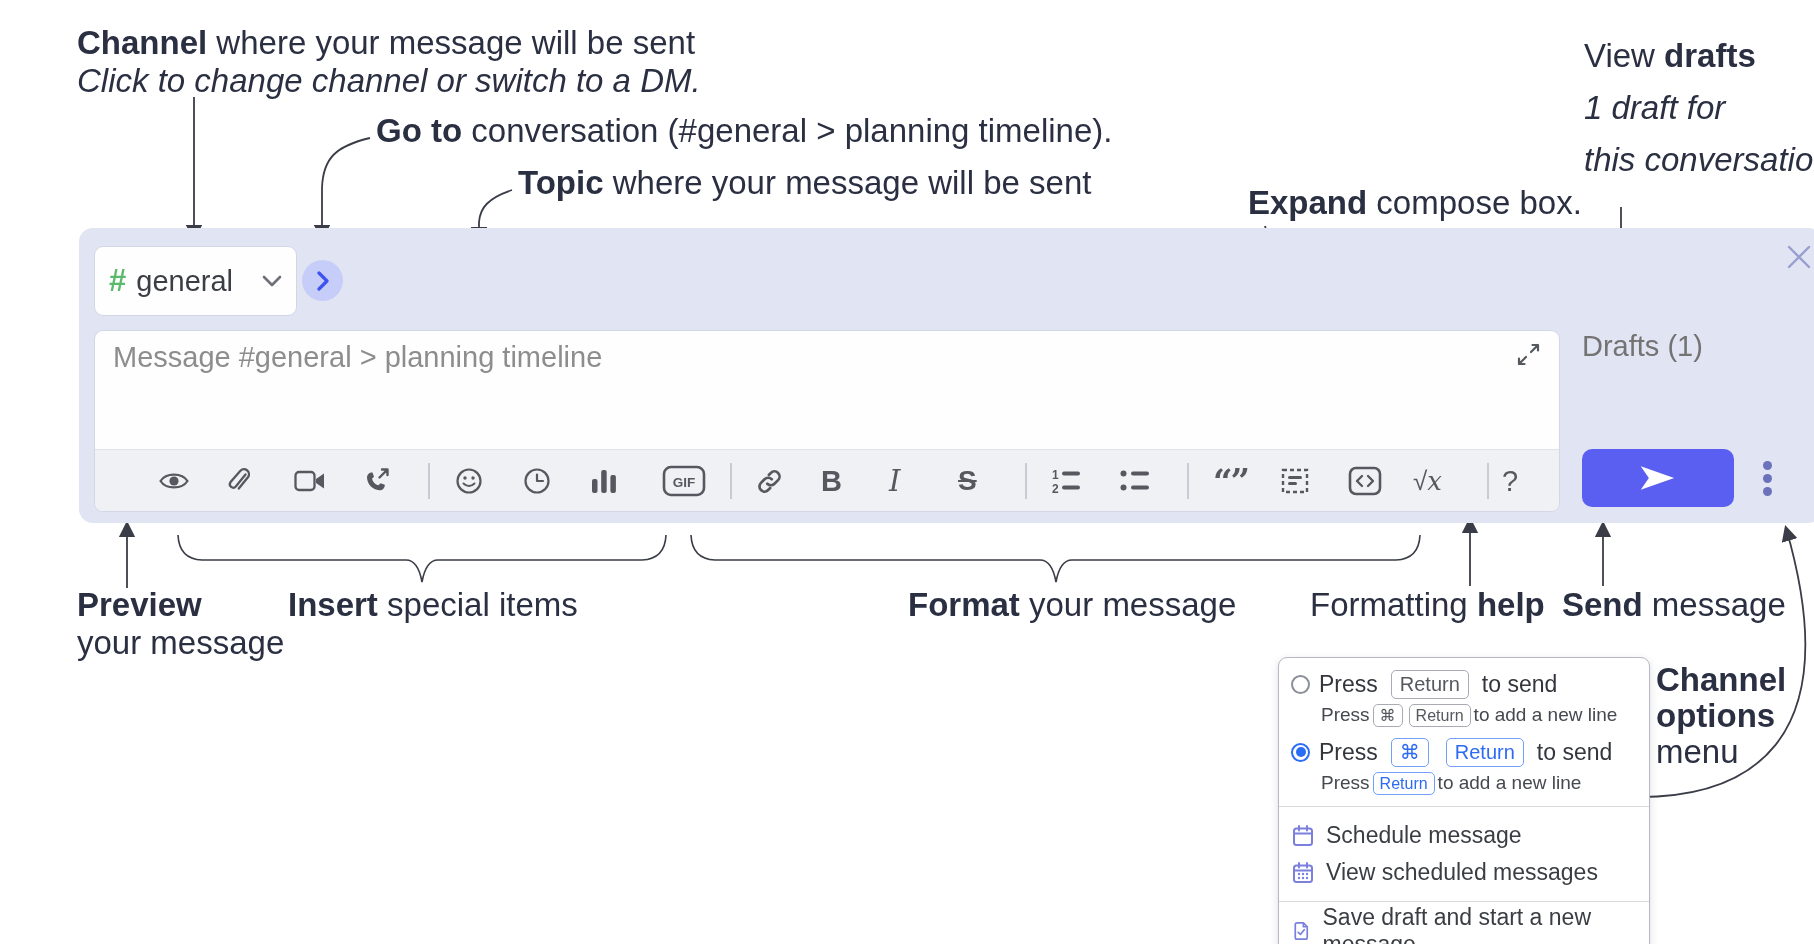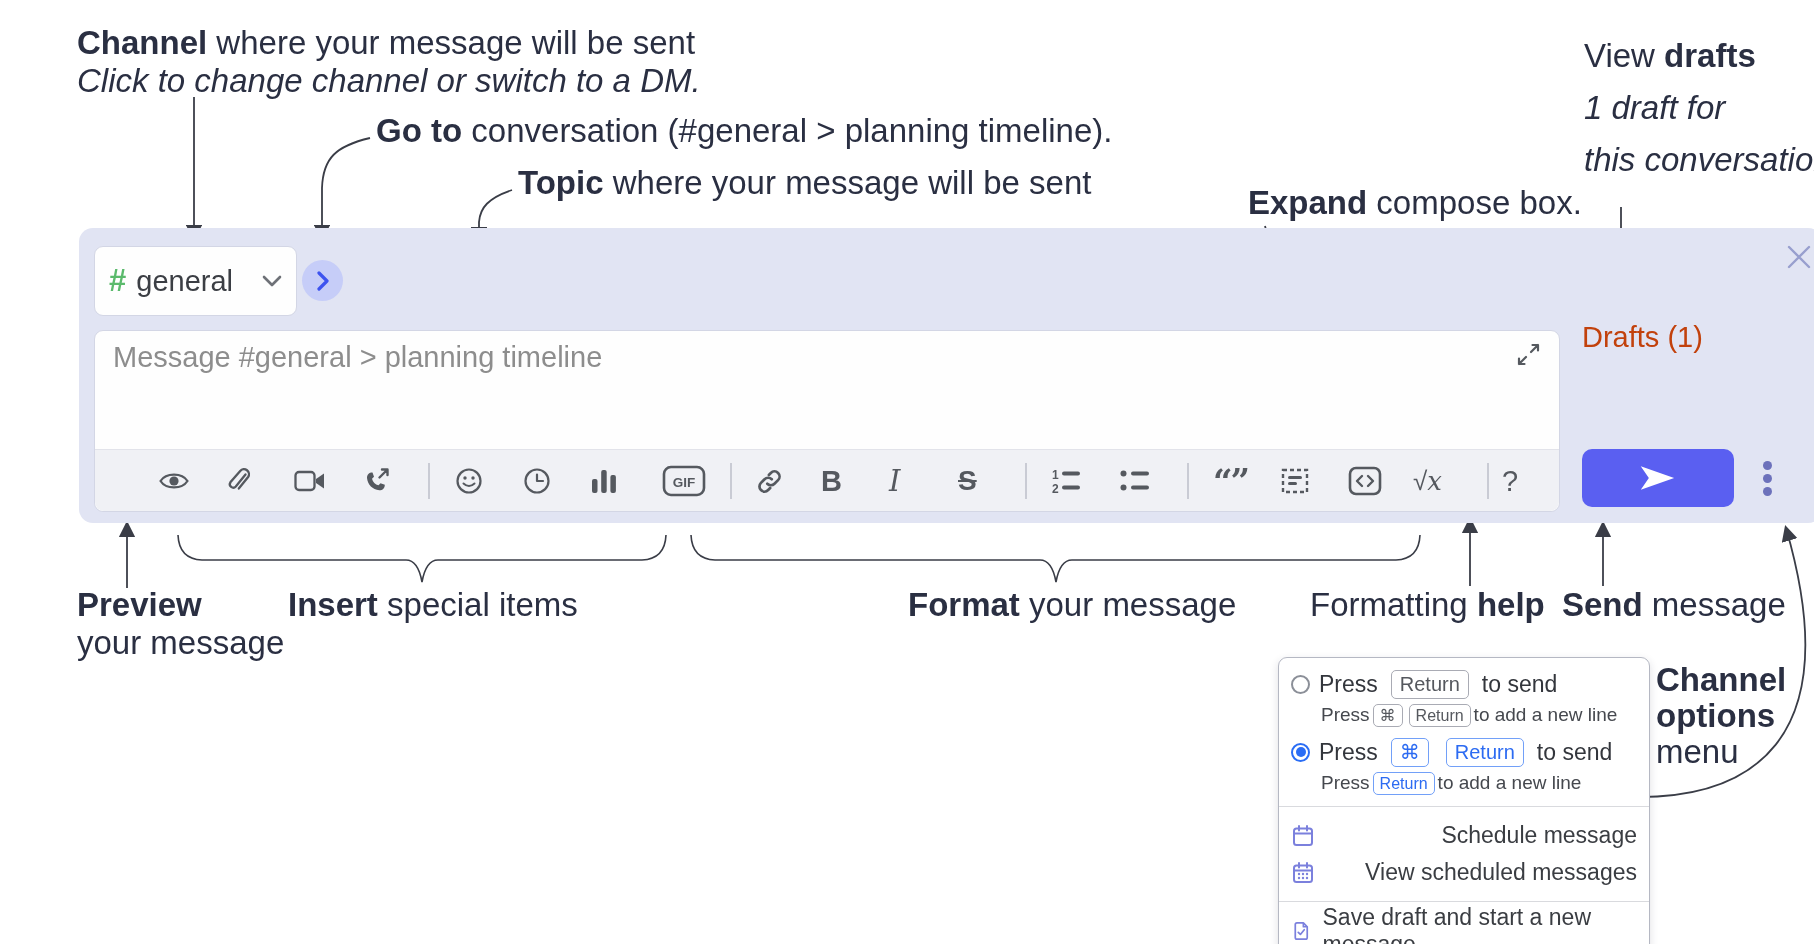--- a/index.html
+++ b/index.html
@@ -28,36 +28,36 @@
   .toolbar{position:absolute;left:0;bottom:0;width:100%;height:61px;background:#f0f1f5;border-top:1px solid #e2e3ea;border-radius:0 0 9px 9px;}
   .tbtn{position:absolute;top:8px;width:46px;height:46px;background:transparent;border:none;padding:0;cursor:pointer;display:flex;align-items:center;color:#55595f;}
   .tdiv{position:absolute;top:13px;width:2px;height:36px;background:#c9cbd4;}
   .tx-b{font-weight:800;font-size:29px;color:#55595f;}
   .tx-i{font-style:italic;font-family:"DejaVu Serif","Liberation Serif",serif;font-size:29px;color:#55595f;}
   .tx-s{font-weight:700;font-size:28px;color:#55595f;text-decoration:line-through;}
   .tx-q{font-family:"DejaVu Serif",serif;font-weight:700;font-size:34px;color:#55595f;letter-spacing:-2px;}
   .tx-m{font-size:26px;color:#55595f;}
   .tx-m i{font-family:"DejaVu Serif",serif;}
   .tx-h{font-size:29px;color:#55595f;}
-  .drafts-link{position:absolute;left:1503px;top:93px;font-size:29px;color:#c2410c;text-decoration:none;cursor:pointer;}
+  .drafts-link{position:absolute;left:1503px;top:102px;font-size:29px;color:#737373;text-decoration:none;cursor:pointer;}
   .send-btn{position:absolute;left:1503px;top:221px;width:152px;height:58px;background:#5a5ff1;border:none;border-radius:10px;cursor:pointer;display:flex;align-items:center;justify-content:center;}
   .kebab{position:absolute;left:1674px;top:230px;width:28px;height:40px;cursor:pointer;background:transparent;border:none;display:flex;flex-direction:column;align-items:center;justify-content:center;gap:4px;}
   .kebab span{width:9px;height:9px;border-radius:50%;background:#6c71bb;}
   
   .popup{position:absolute;left:1234px;top:657px;width:372px;box-sizing:border-box;background:#fff;border:1.5px solid #b5b8c3;border-radius:9px;box-shadow:0 3px 8px rgba(40,40,70,.15);padding:10px 12px 8px 12px;}
   .opt-row{display:flex;align-items:center;gap:9px;font-size:23px;color:#33363c;height:32px;cursor:pointer;}
   .sub-row{margin-left:30px;display:flex;align-items:center;font-size:19px;color:#45484e;height:26px;margin-top:2px;}
   .radio{width:19px;height:19px;border:2px solid #8b8f98;border-radius:50%;box-sizing:border-box;flex:none;}
   .radio.checked{border-color:#2a6df5;position:relative;}
   .radio.checked:after{content:"";position:absolute;left:2.5px;top:2.5px;width:10px;height:10px;border-radius:50%;background:#2a6df5;}
   .kbd{display:inline-block;border:1.5px solid #a9abb4;border-radius:5px;background:#fff;color:#55585e;padding:0 8px;font-size:20px;line-height:27px;margin:0 4px;}
   .kbd.sm{font-size:16px;line-height:21px;padding:0 6px;border-width:1px;margin:0 3px;}
   .kbd.blue{border-color:#72a0f8;color:#2c6bf2;}
   .popup hr{border:none;border-top:1px solid #d9dade;margin:10px -12px;}
-  .menu-item{display:flex;align-items:center;gap:11px;font-size:23px;color:#3a3d42;height:37px;cursor:pointer;justify-content:space-between;}
+  .menu-item{display:flex;align-items:center;gap:11px;font-size:23px;color:#3a3d42;height:37px;cursor:pointer;}
 </style>
 </head>
 <body>
 
 <div class="stage">
 
   <svg class="overlay">
     <defs>
       <marker id="ah" viewBox="0 0 10 10" refX="8" refY="5" markerWidth="9" markerHeight="9" orient="auto-start-reverse">
         <path d="M0,0L10,5L0,10z" fill="#3a3d47"></path>

